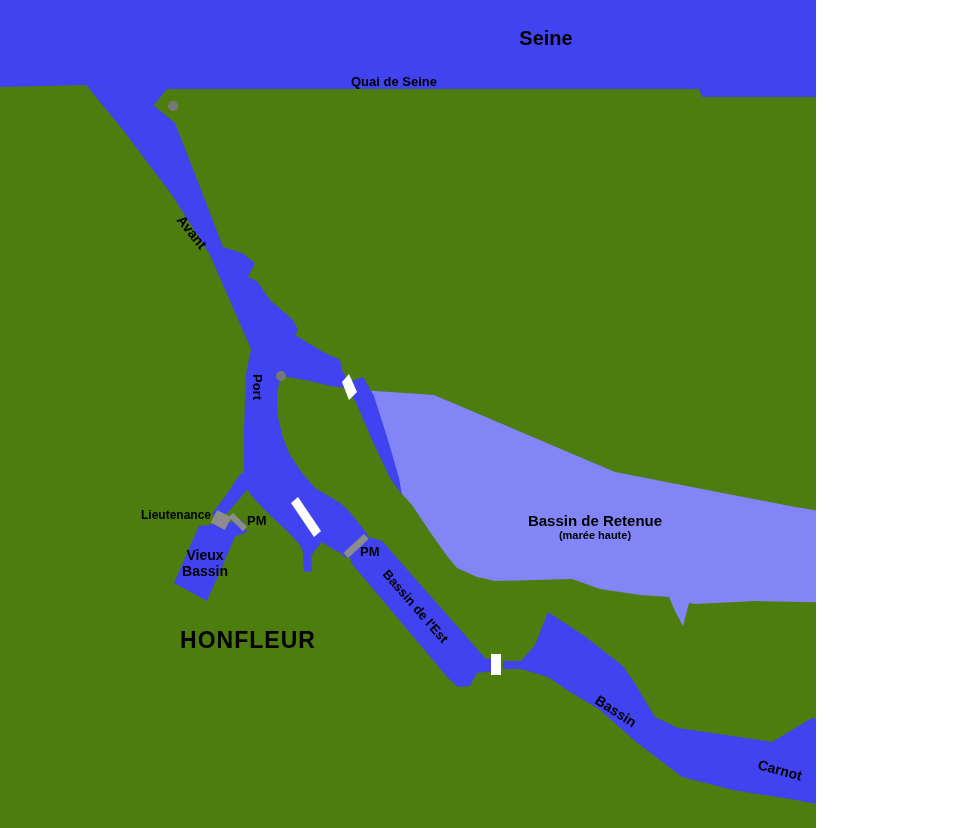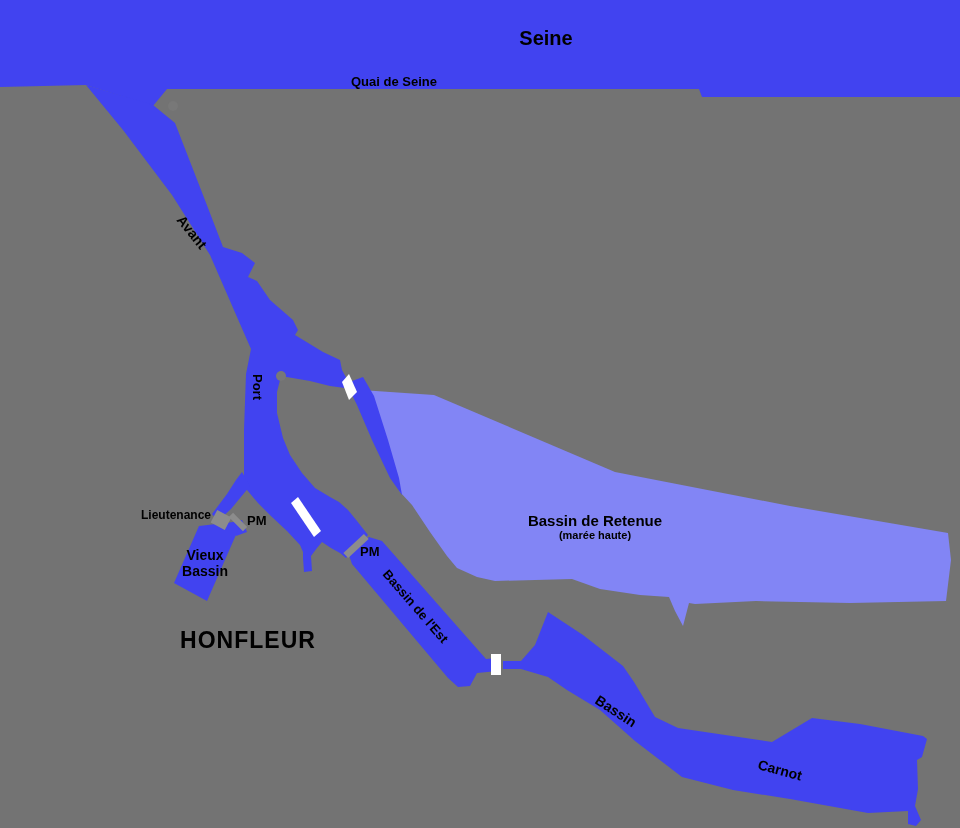--- a/index.html
+++ b/index.html
@@ -1,20 +1,20 @@
 <!DOCTYPE html>
 <html><head>
 <meta charset="utf-8">
 <style>
   html, body { margin: 0; padding: 0; background: #ffffff; }
   .stage {
     position: relative;
-    width: 960px;
+    width: 816px;
     height: 828px;
-    background: #737373;
+    background: #4d7c0f;
     overflow: hidden;
     font-family: "Liberation Sans", sans-serif;
   }
   svg { display: block; }
   .lbl {
     fill: #000000;
     font-family: "Liberation Sans", sans-serif;
     font-weight: bold;
   }
   .fs20 { font-size: 20px; }

